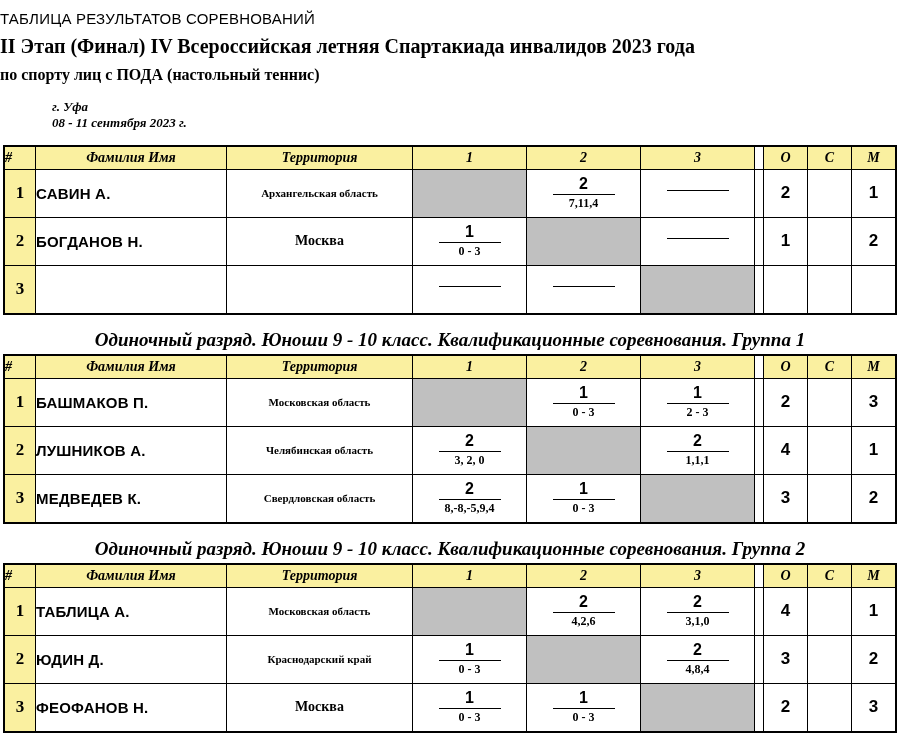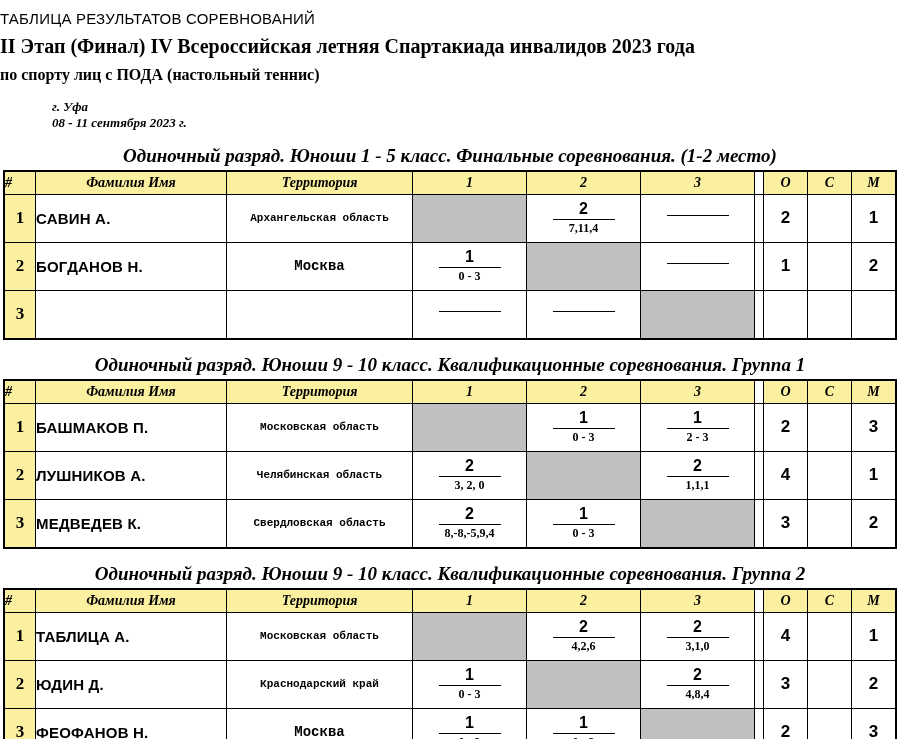--- a/index.html
+++ b/index.html
@@ -100,21 +100,21 @@
     font-family: "Liberation Serif", "DejaVu Serif", serif;
   }
   td.name {
     font-family: "Liberation Sans", "DejaVu Sans", sans-serif;
     font-weight: bold;
     font-size: 15px;
     letter-spacing: 0.2px;
   }
   td.terr {
     text-align: center;
-    font-family: Liberation Mono, monospace;
+    font-family: Liberation Serif, serif;
     font-weight: bold;
     font-size: 11px;
   }
   td.terr.big { font-size: 14px; }
 
   td.gap { border-top: none; border-bottom: none; background: #ffffff; }
 
   td.opp { text-align: center; }
   td.opp.self { background: #c0c0c0; }
 
@@ -161,21 +161,20 @@
     <div class="doc-line title-2">II Этап (Финал) IV Всероссийская летняя Спартакиада инвалидов 2023 года</div>
     <div class="doc-line title-3">по спорту лиц с ПОДА (настольный теннис)</div>
     <div class="meta-row">
       <span>г. Уфа</span>
       <span>08 - 11 сентября 2023 г.</span>
     </div>
   </div>
 
   <div id="sections-host">
       <div class="section">
-        <div class="section-title">Одиночный разряд. Юноши 1 - 5 класс. Финальные соревнования. (1-2 место)</div>
         <table class="grid">
           <thead>
             <tr>
               <th class="c-num">#</th>
               <th class="c-name">Фамилия Имя</th>
               <th class="c-terr">Территория</th>
               <th class="c-op">1</th>
               <th class="c-op">2</th>
               <th class="c-op">3</th>
               <th class="c-gap"></th>

